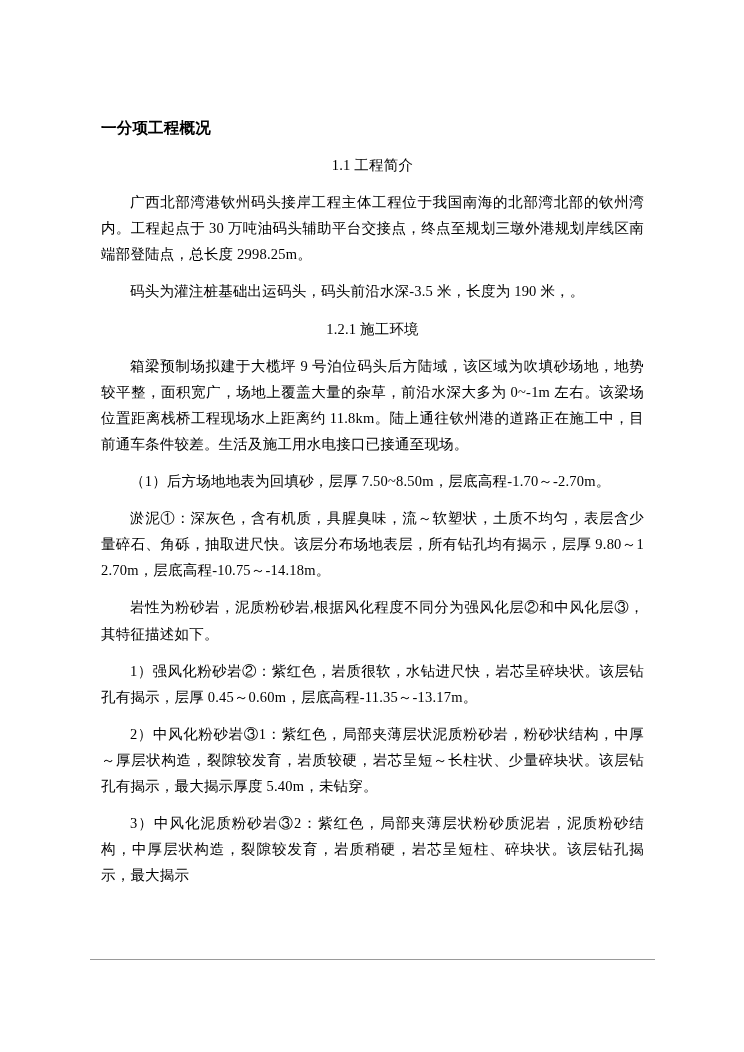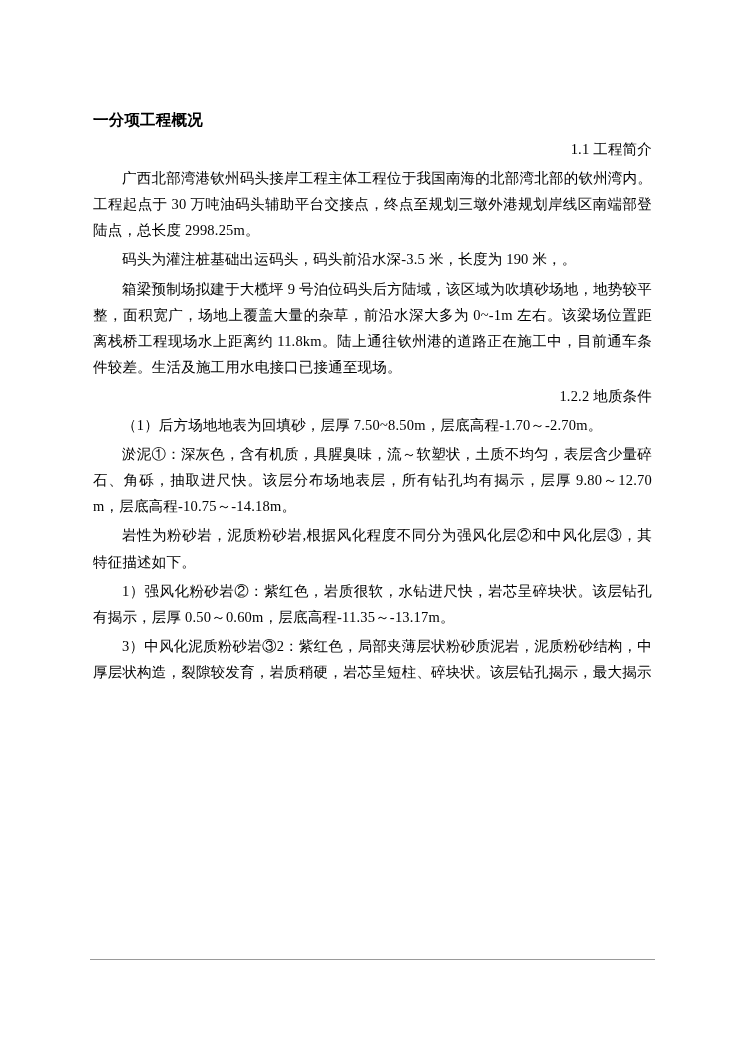--- a/index.html
+++ b/index.html
@@ -12,38 +12,38 @@
     width: 744px;
     height: 1052px;
     background: #ffffff;
     box-sizing: border-box;
     padding: 104px 89px 0 90px;
     overflow: hidden;
     font-family: "Liberation Serif", "DejaVu Serif", serif;
     color: #000000;
   }
   .doc p {
-    margin: 3px;
+    margin: 11px;
     padding: 0;
     font-size: 14.5px;
     line-height: 26.1px;
     text-align: justify;
     letter-spacing: 0.2px;
     word-break: break-all;
   }
   .doc p.h1 {
     font-weight: bold;
     font-size: 15.5px;
     text-indent: 0;
     text-align: left;
   }
   .doc p.h2 {
     font-weight: normal;
     text-indent: 0;
-    text-align: right;
+    text-align: center;
   }
   .doc p.body {
     text-indent: 2em;
   }
   .footer-divider {
     position: absolute;
     left: 90px;
     right: 89px;
     bottom: 92px;
     border-top: 1px solid #9a9a9a;
@@ -52,22 +52,23 @@
 </style>
 </head>
 <body>
 
 <div class="page">
   <div class="doc">
     <p class="h1">一分项工程概况</p>
     <p class="h2">1.1 工程简介</p>
     <p class="body">广西北部湾港钦州码头接岸工程主体工程位于我国南海的北部湾北部的钦州湾内。工程起点于 30 万吨油码头辅助平台交接点，终点至规划三墩外港规划岸线区南端部登陆点，总长度 2998.25m。</p>
     <p class="body">码头为灌注桩基础出运码头，码头前沿水深-3.5 米，长度为 190 米，。</p>
+    <p class="h2">1.2.1 施工环境</p>
     <p class="body">箱梁预制场拟建于大榄坪 9 号泊位码头后方陆域，该区域为吹填砂场地，地势较平整，面积宽广，场地上覆盖大量的杂草，前沿水深大多为 0~-1m 左右。该梁场位置距离栈桥工程现场水上距离约 11.8km。陆上通往钦州港的道路正在施工中，目前通车条件较差。生活及施工用水电接口已接通至现场。</p>
-    <p class="h2">1.2.2 地质条件</p>
     <p class="body">（1）后方场地地表为回填砂，层厚 7.50~8.50m，层底高程-1.70～-2.70m。</p>
     <p class="body">淤泥①：深灰色，含有机质，具腥臭味，流～软塑状，土质不均匀，表层含少量碎石、角砾，抽取进尺快。该层分布场地表层，所有钻孔均有揭示，层厚 9.80～12.70m，层底高程-10.75～-14.18m。</p>
     <p class="body">岩性为粉砂岩，泥质粉砂岩,根据风化程度不同分为强风化层②和中风化层③，其特征描述如下。</p>
-    <p class="body">1）强风化粉砂岩②：紫红色，岩质很软，水钻进尺快，岩芯呈碎块状。该层钻孔有揭示，层厚 0.50～0.60m，层底高程-11.35～-13.17m。</p>
+    <p class="body">1）强风化粉砂岩②：紫红色，岩质很软，水钻进尺快，岩芯呈碎块状。该层钻孔有揭示，层厚 0.45～0.60m，层底高程-11.35～-13.17m。</p>
+    <p class="body">2）中风化粉砂岩③1：紫红色，局部夹薄层状泥质粉砂岩，粉砂状结构，中厚～厚层状构造，裂隙较发育，岩质较硬，岩芯呈短～长柱状、少量碎块状。该层钻孔有揭示，最大揭示厚度 5.40m，未钻穿。</p>
     <p class="body">3）中风化泥质粉砂岩③2：紫红色，局部夹薄层状粉砂质泥岩，泥质粉砂结构，中厚层状构造，裂隙较发育，岩质稍硬，岩芯呈短柱、碎块状。该层钻孔揭示，最大揭示</p>
   </div>
   <div class="footer-divider"></div>
 </div>
 
 </body></html>

